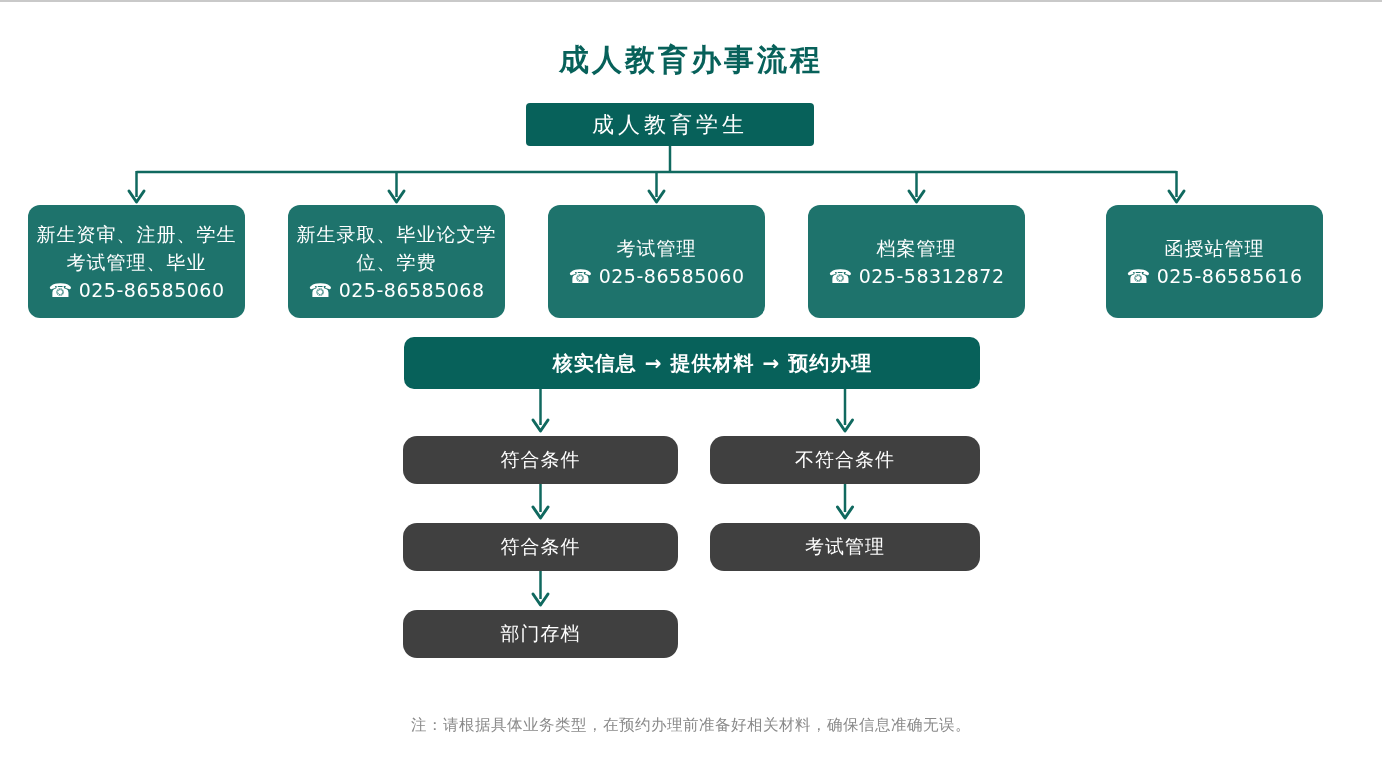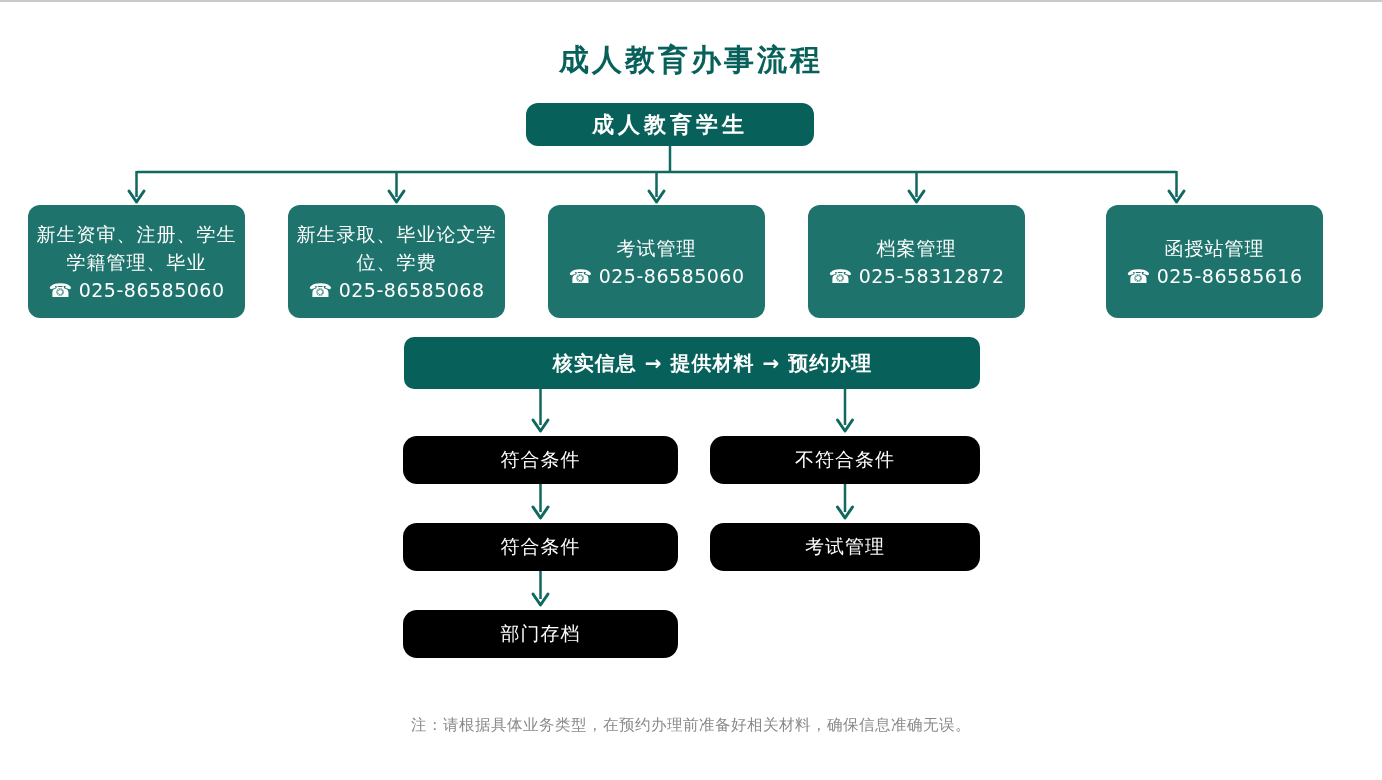--- a/index.html
+++ b/index.html
@@ -23,42 +23,42 @@
   }
   .box {
     position: absolute;
     display: flex; flex-direction: column;
     align-items: center; justify-content: center;
     color: #ffffff; text-align: center;
     box-sizing: border-box;
   }
   .root-box {
     left: 526px; top: 103px; width: 288px; height: 43px;
-    background: #07615a; border-radius: 12px;
-    font-size: 22px; font-weight: bold; letter-spacing: 4px;
+    background: #07615a; border-radius: 4px;
+    font-size: 22px; font-weight: normal; letter-spacing: 4px;
   }
   .dept {
     top: 205px; width: 217px; height: 113px;
     background: #1e736c; border-radius: 12px;
     font-size: 19px; line-height: 28px; letter-spacing: 1px;
   }
   .dept-1 { left: 28px; }
   .dept-2 { left: 288px; }
   .dept-3 { left: 548px; }
   .dept-4 { left: 808px; }
   .dept-5 { left: 1106px; }
   .phone-line { display: flex; align-items: center; justify-content: center; letter-spacing: 0.5px; }
   .phone-icon { margin-right: 6px; font-size: 19px; }
   .process-box {
     left: 404px; top: 337px; width: 576px; height: 52px;
     background: #07615a; border-radius: 10px;
     font-size: 20px; font-weight: bold; letter-spacing: 1px; padding-left: 41px;
   }
   .flow {
-    height: 48px; background: #000000; border-radius: 14px;
+    height: 48px; background: #404040; border-radius: 14px;
     font-size: 19px; letter-spacing: 1px;
   }
   .flow-left  { left: 403px; width: 275px; }
   .flow-right { left: 710px; width: 270px; }
   .row-1 { top: 436px; }
   .row-2 { top: 523px; }
   .row-3 { top: 610px; }
   .note {
     position: absolute; top: 715px; left: 0; width: 100%;
     text-align: center;
@@ -105,21 +105,21 @@
     <path class="shaft" d="M540.5 570 V 599"></path>
     <polyline class="chevron" points="533,594 540.5,605 548,594"></polyline>
   </svg>
 
   <div class="box root-box">
     <span>成人教育学生</span>
   </div>
 
   <div class="box dept dept-1">
     <div>新生资审、注册、学生</div>
-    <div>学籍管理、毕业</div>
+    <div>考试管理、毕业</div>
     <div class="phone-line">
       <span class="phone-icon">☎</span>
       <span>025-86585060</span>
     </div>
   </div>
 
   <div class="box dept dept-2">
     <div>新生录取、毕业论文学</div>
     <div>位、学费</div>
     <div class="phone-line">

